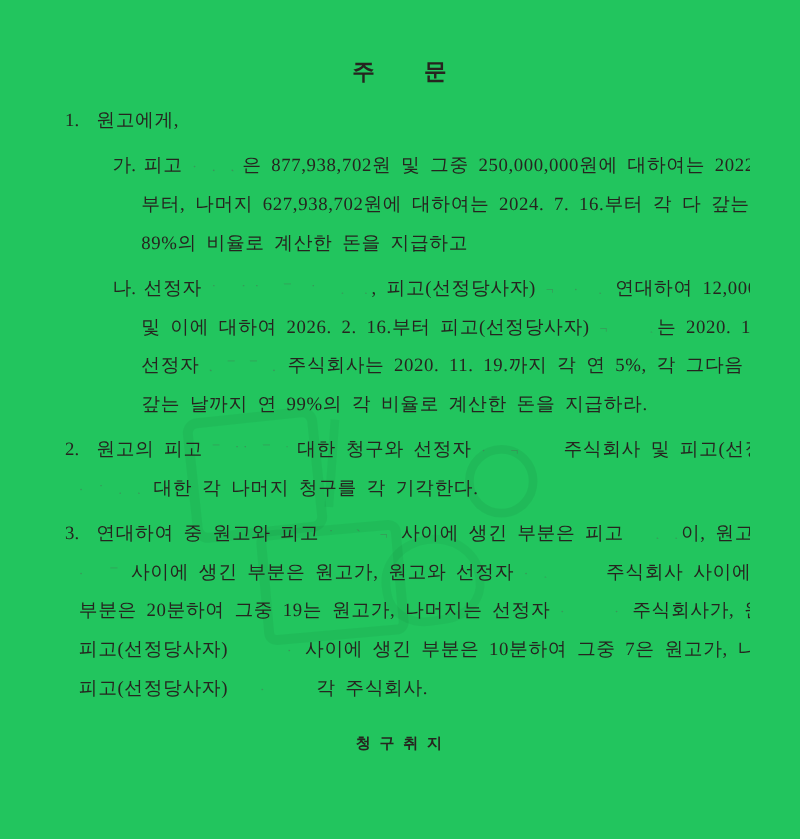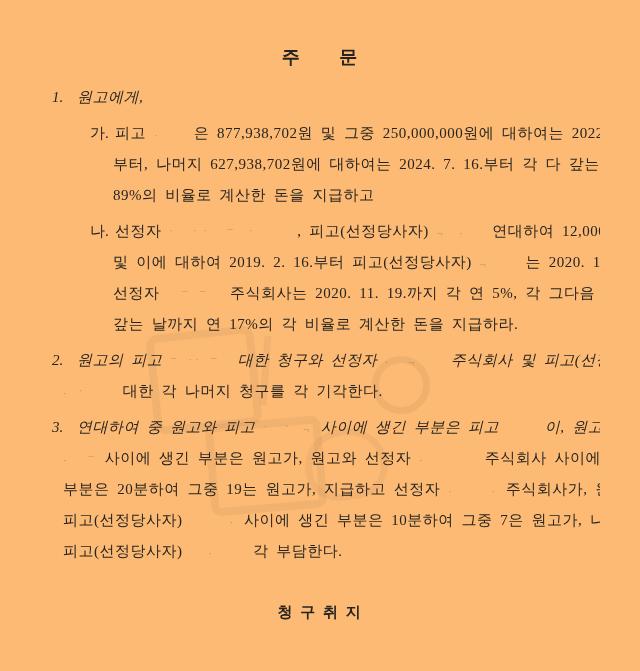--- a/index.html
+++ b/index.html
@@ -1,19 +1,19 @@
 <!DOCTYPE html>
 <html><head>
 <meta charset="utf-8">
 <style>
   html,body{margin:0;padding:0;}
   .page{
     position:relative;
     width:640px;height:671px;
-    background:#fdba74;
+    background:#22c55e;
     overflow:hidden;
     font-family:"Liberation Serif","DejaVu Serif",serif;
     color:#26241f;
   }
   
   .wm{position:absolute;pointer-events:none;}
   .wm-ring{left:372px;top:356px;width:44px;height:44px;border:7px solid rgba(0,0,0,0.05);border-radius:50%;}
   .wm-g1{left:150px;top:330px;width:92px;height:84px;border:8px solid rgba(0,0,0,0.042);border-radius:12px;transform:rotate(-6deg);}
   .wm-g2{left:208px;top:420px;width:100px;height:76px;border:8px solid rgba(0,0,0,0.042);border-radius:10px;transform:rotate(-5deg);}
   .wm-g3{left:305px;top:428px;width:68px;height:58px;border:7px solid rgba(0,0,0,0.038);border-radius:50% 50% 42% 42%;transform:rotate(-8deg);}
@@ -32,42 +32,42 @@
   .item-block{margin-bottom:5px;}
   .line{
     height:31px;line-height:31px;
     font-size:15px;
     letter-spacing:0.5px;
     word-spacing:3.5px;
     white-space:nowrap;
     overflow:hidden;
   }
   .line.full{text-align:justify;text-align-last:justify;}
-  .item-first{padding-left:0;font-style:italic;}
+  .item-first{padding-left:0;}
   .item-cont{padding-left:11px;font-family:Liberation Serif, serif;}
   .sub-first{padding-left:38px;}
   .sub-cont{padding-left:61px;}
   .num{display:inline-block;letter-spacing:0;}
   .num.item{width:25px;}
   .num.sub{width:25px;}
   .redact{
     display:inline-block;
     overflow:hidden;
     white-space:nowrap;
     vertical-align:baseline;
     height:18px;
     color:rgba(90,88,84,0.42);
     font-size:11px;
     letter-spacing:3px;
   }
   .footer-heading{
-    margin-top:30px;
+    margin-top:12px;
     height:31px;line-height:31px;
     text-align:center;
-    font-size:15px;font-weight:700;
+    font-size:12px;font-weight:700;
     letter-spacing:2px;
     white-space:pre;
     width:536px;
   }
 </style>
 </head>
 <body>
 
 <div class="page">
 
@@ -85,32 +85,32 @@
         <div class="item-block">
           <div class="line item-first"><span class="num item">1.</span><span class="txt">원고에게,</span></div>
         </div>
         <div class="item-block">
           <div class="line sub-first full"><span class="num sub">가.</span><span class="txt">피고 </span><span class="redact" style="width: 40px;">· . , ,</span><span class="txt">은 877,938,702원 및 그중 250,000,000원에 대하여는 2022. 1. 20.</span></div>
           <div class="line sub-cont full"><span class="txt">부터, 나머지 627,938,702원에 대하여는 2024. 7. 16.부터 각 다 갚는 날까지 연</span></div>
           <div class="line sub-cont"><span class="txt">89%의 비율로 계산한 돈을 지급하고</span></div>
         </div>
         <div class="item-block">
           <div class="line sub-first full"><span class="num sub">나.</span><span class="txt">선정자 </span><span class="redact" style="width: 128px;">˙ ˙˙ ¯ ˙ . ,</span><span class="txt">, 피고(선정당사자) </span><span class="redact" style="width: 48px;">¬ · ,</span><span class="txt"> 연대하여 12,000,000원</span></div>
-          <div class="line sub-cont full"><span class="txt">및 이에 대하여 2019. 2. 16.부터 피고(선정당사자) </span><span class="redact" style="width: 46px;">¬ ,</span><span class="txt">는 2020. 10. 23.까지,</span></div>
+          <div class="line sub-cont full"><span class="txt">및 이에 대하여 2026. 2. 16.부터 피고(선정당사자) </span><span class="redact" style="width: 46px;">¬ ,</span><span class="txt">는 2020. 10. 23.까지,</span></div>
           <div class="line sub-cont full"><span class="txt">선정자 </span><span class="redact" style="width: 55px;">, ¯ ¯ .</span><span class="txt"> 주식회사는 2020. 11. 19.까지 각 연 5%, 각 그다음 날부터 다</span></div>
-          <div class="line sub-cont"><span class="txt">갚는 날까지 연 17%의 각 비율로 계산한 돈을 지급하라.</span></div>
+          <div class="line sub-cont"><span class="txt">갚는 날까지 연 99%의 각 비율로 계산한 돈을 지급하라.</span></div>
         </div>
         <div class="item-block">
           <div class="line item-first full"><span class="num item">2.</span><span class="txt">원고의 피고 </span><span class="redact" style="width: 60px;">¯ ˙˙ ¯ ˙</span><span class="txt"> 대한 청구와 선정자 </span><span class="redact" style="width: 58px;">· ¬ _</span><span class="txt"> 주식회사 및 피고(선정당사자)</span></div>
           <div class="line item-cont"><span class="redact" style="width: 52px;">· ˙ . ,</span><span class="txt"> 대한 각 나머지 청구를 각 기각한다.</span></div>
         </div>
         <div class="item-block">
           <div class="line item-first full"><span class="num item">3.</span><span class="txt">연대하여 중 원고와 피고 </span><span class="redact" style="width: 50px;">˙ ` ¬</span><span class="txt"> 사이에 생긴 부분은 피고 </span><span class="redact" style="width: 38px;">_ , ,</span><span class="txt">이, 원고와 피고</span></div>
           <div class="line item-cont full"><span class="redact" style="width: 34px;">· ¯</span><span class="txt"> 사이에 생긴 부분은 원고가, 원고와 선정자 </span><span class="redact" style="width: 58px;">· , _ _ ·</span><span class="txt"> 주식회사 사이에 생긴</span></div>
-          <div class="line item-cont full"><span class="txt">부분은 20분하여 그중 19는 원고가, 지급하고 선정자 </span><span class="redact" style="width: 50px;">· _ ·</span><span class="txt"> 주식회사가, 원고와</span></div>
+          <div class="line item-cont full"><span class="txt">부분은 20분하여 그중 19는 원고가, 나머지는 선정자 </span><span class="redact" style="width: 50px;">· _ ·</span><span class="txt"> 주식회사가, 원고와</span></div>
           <div class="line item-cont full"><span class="txt">피고(선정당사자) </span><span class="redact" style="width: 46px;">_ ·</span><span class="txt"> 사이에 생긴 부분은 10분하여 그중 7은 원고가, 나머지는</span></div>
-          <div class="line item-cont"><span class="txt">피고(선정당사자) </span><span class="redact" style="width: 55px;">_ ·</span><span class="txt"> 각 부담한다.</span></div>
+          <div class="line item-cont"><span class="txt">피고(선정당사자) </span><span class="redact" style="width: 55px;">_ ·</span><span class="txt"> 각 주식회사.</span></div>
         </div>
       </div>
     <div class="footer-heading">청 구 취 지</div>
   </div>
 
 </div>
 
 </body></html>

